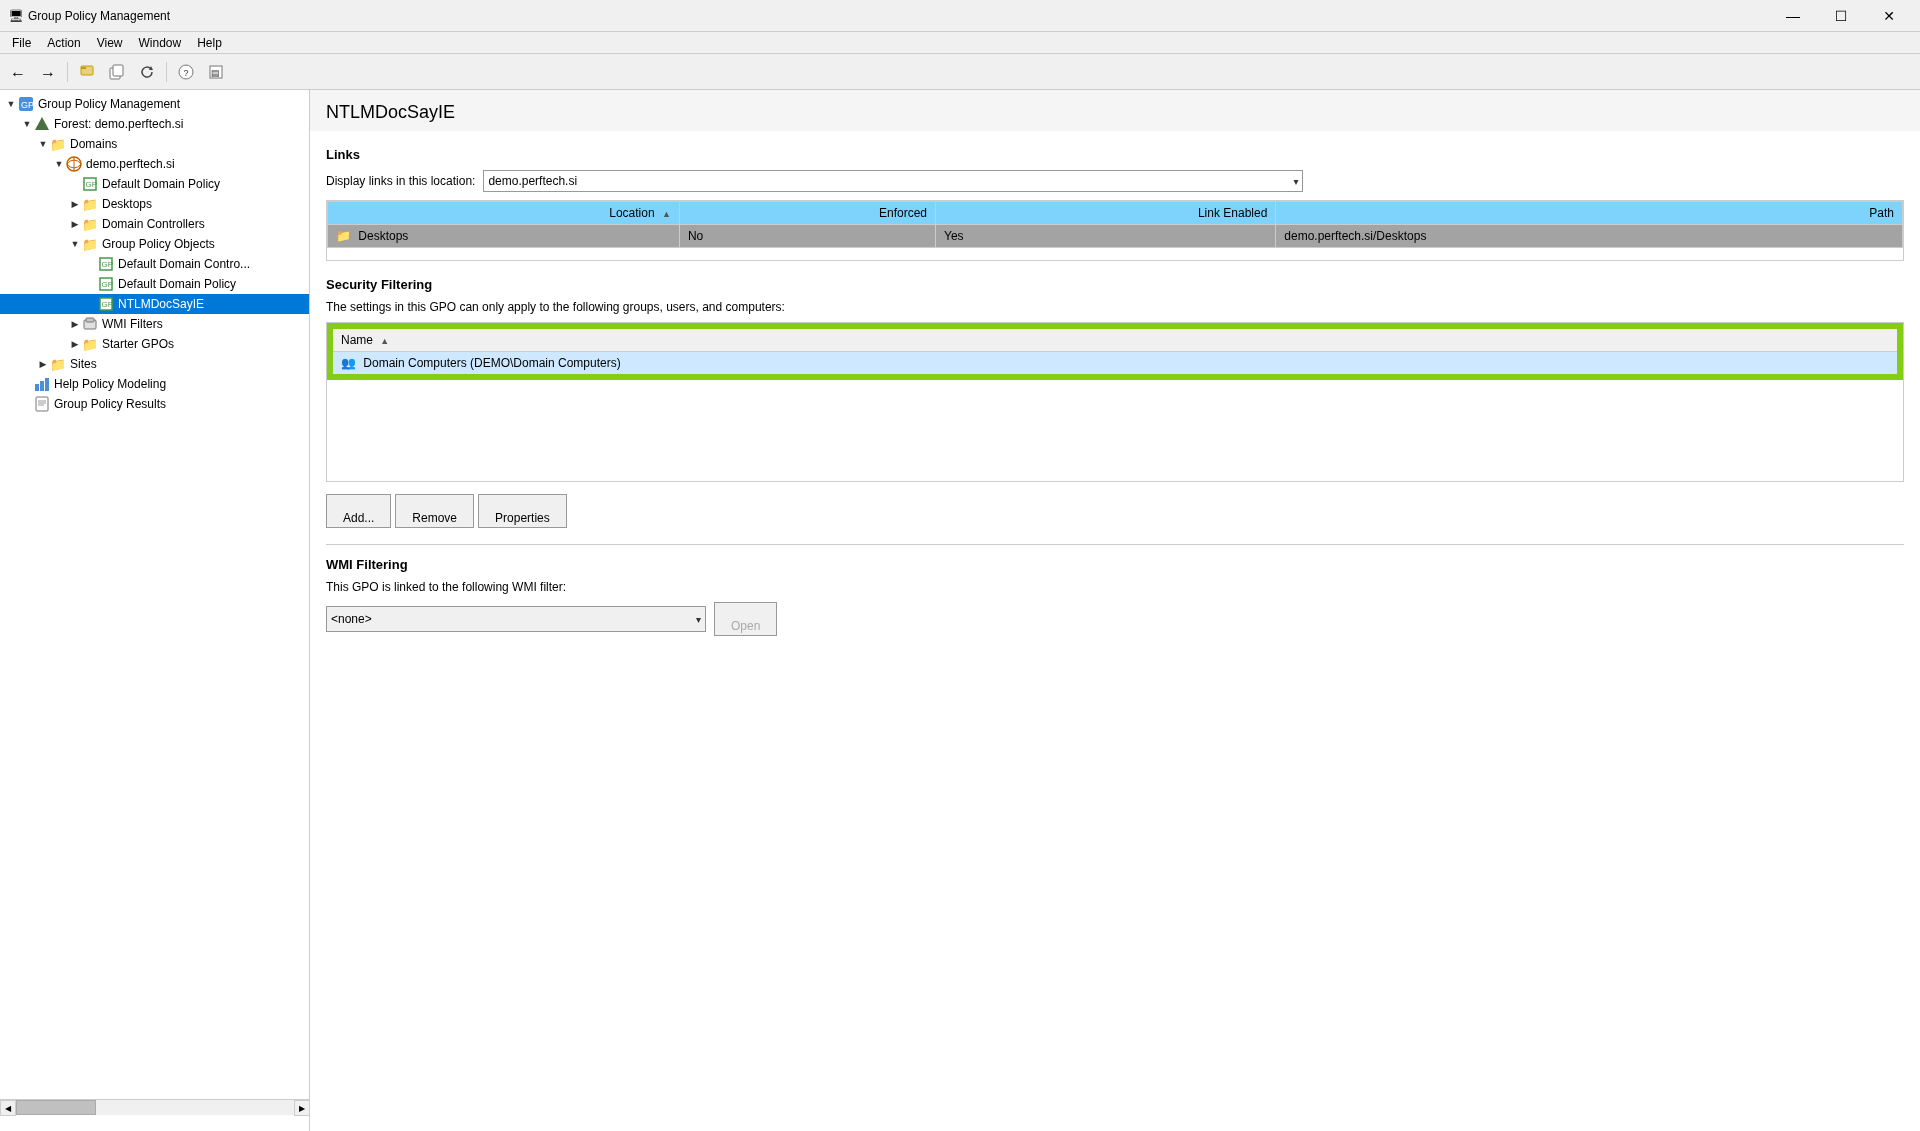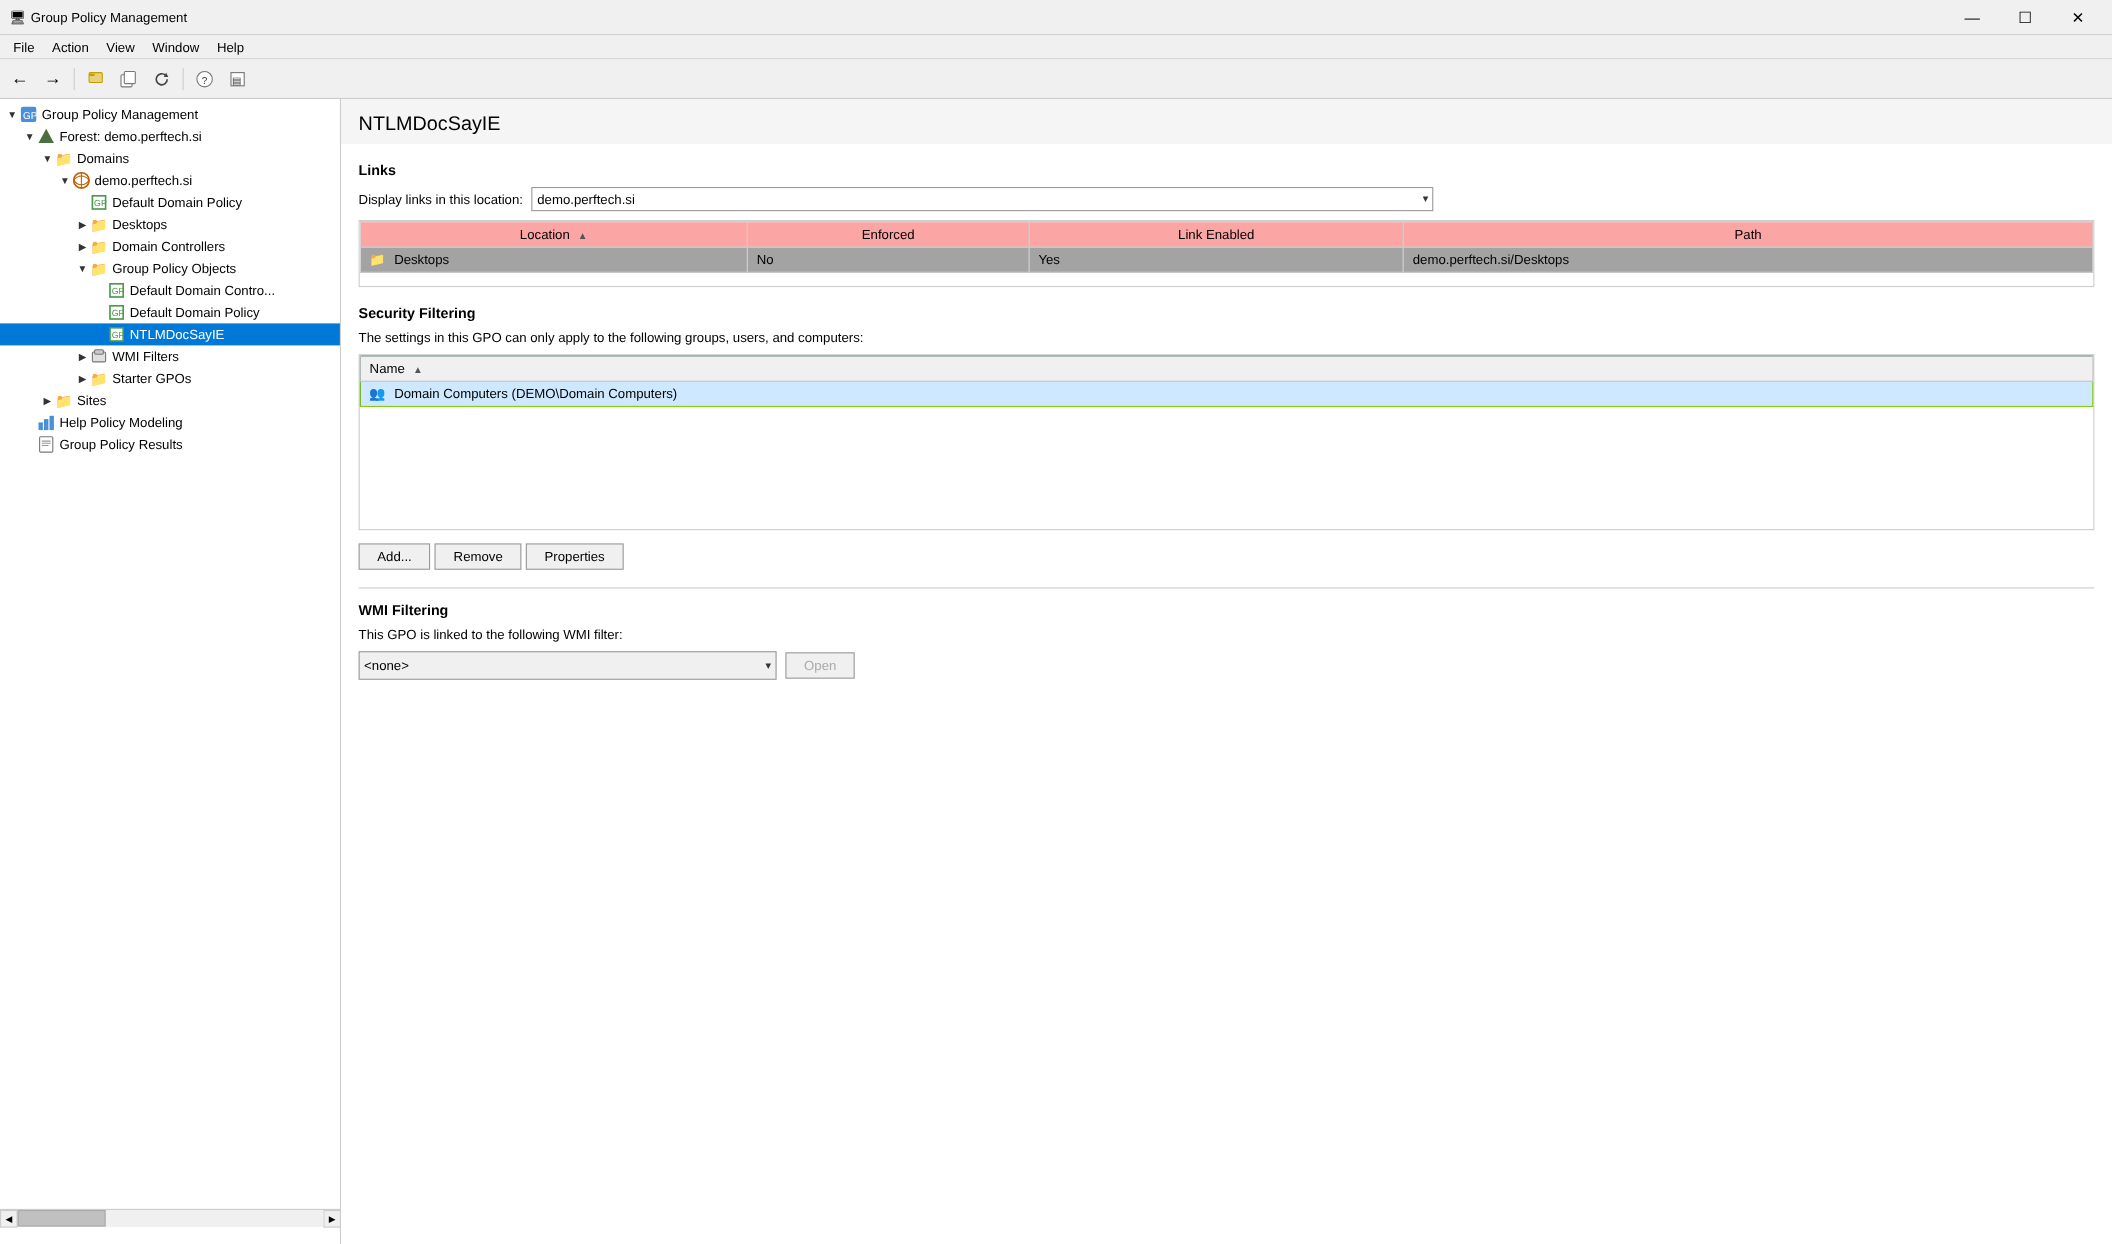--- a/index.html
+++ b/index.html
@@ -202,62 +202,62 @@
 
     
     .data-table {
       width: 100%;
       border-collapse: collapse;
       border: 1px solid #ccc;
       background: #fff;
       margin-bottom: 12px;
     }
     .data-table th {
-      background: #fca5a5;
+      background: #7dd3fc;
       border: 1px solid #ccc;
       padding: 4px 8px;
-      text-align: center;
+      text-align: right;
       font-size: 12px;
       font-weight: normal;
     }
     .data-table td {
       border: 1px solid #ccc;
       padding: 4px 8px;
       font-size: 12px;
     }
     .data-table tr.selected td { background: #a3a3a3; }
 
     .table-sort-icon { font-size: 9px; color: #555; margin-left: 4px; }
 
     
     .security-table {
       width: 100%;
       border-collapse: collapse;
-      border: 1px solid #84cc16;
-      background: #14532d;
+      border: 6px solid #84cc16;
+      background: #bef264;
       margin-bottom: 12px;
     }
     .security-table th {
       background: #f0f0f0;
       border: 1px solid #ccc;
       padding: 4px 8px;
       text-align: left;
       font-size: 12px;
       font-weight: normal;
     }
     .security-table td {
       border: none;
       padding: 4px 8px;
       font-size: 12px;
     }
     .security-table tr.selected td { background: #cde8ff; }
 
     .btn {
       height: 24px;
-      padding: 4px 16px;
+      padding: 16px 16px;
       background: #f0f0f0;
       border: 1px solid #999;
       font-size: 12px;
       cursor: pointer;
       margin-right: 4px;
     }
     .btn:disabled { color: #aaa; cursor: default; }
 
     .btn-row {
       display: flex;

